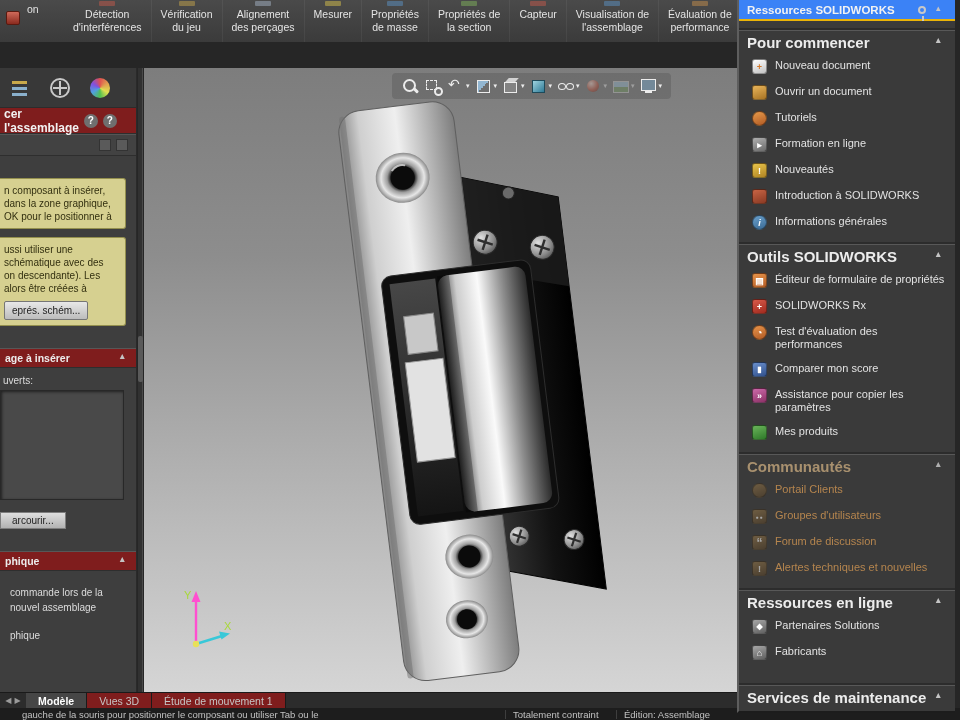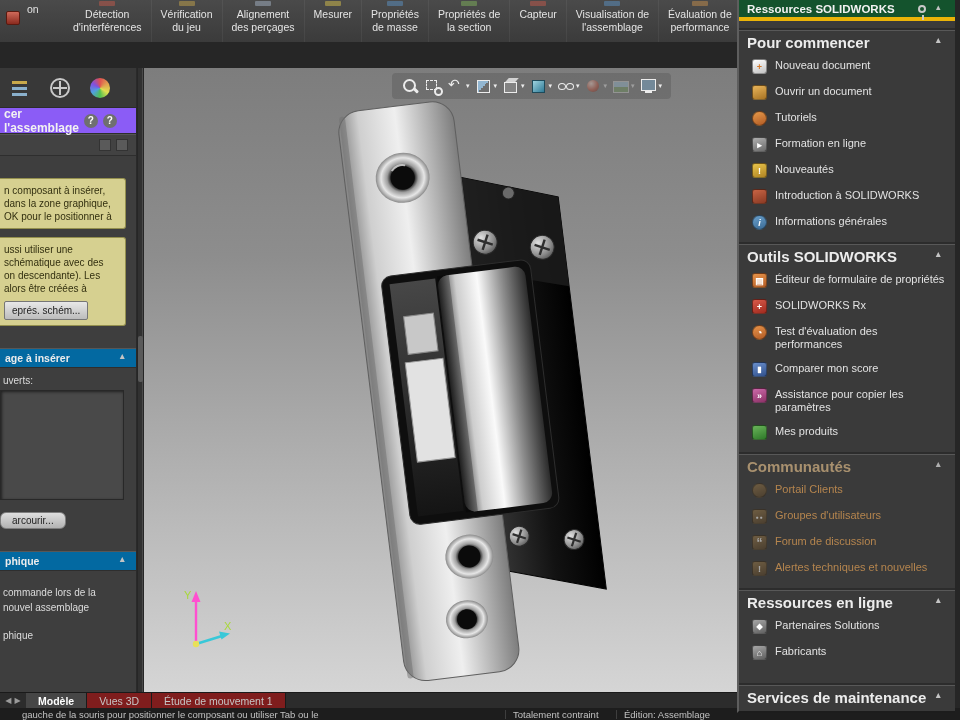--- a/index.html
+++ b/index.html
@@ -43,43 +43,43 @@
     display:flex;align-items:center;gap:20px;padding-left:10px}
   .ptab{width:20px;height:20px;position:relative;cursor:pointer}
   .featuremanager-tab-icon::before{content:"";position:absolute;left:2px;top:3px;width:15px;height:3px;
     background:#c8a84a;box-shadow:0 6px 0 #8ab0cc,0 12px 0 #8ab0cc}
   .propertymanager-tab-icon{border:2px solid #c8c8c8;border-radius:50%}
   .propertymanager-tab-icon::before{content:"";position:absolute;left:7px;top:1px;width:2px;height:14px;background:#c8c8c8}
   .propertymanager-tab-icon::after{content:"";position:absolute;left:1px;top:7px;width:14px;height:2px;background:#c8c8c8}
   .displaymanager-tab-icon{border-radius:50%;
     background:conic-gradient(#e05050,#e0a050,#e0e050,#50c050,#50a0e0,#8050e0,#e05050)}
   #pm-title{display:flex;align-items:center;height:26px;padding:0 22px 0 4px;
-    font-size:12px;font-weight:bold;color:#f2f2f2;background:#8b5cf6;border-bottom:1px solid #2e2e2e}
+    font-size:12px;font-weight:bold;color:#f2f2f2;background:#7f1d1d;border-bottom:1px solid #2e2e2e}
   .pm-circle{width:14px;height:14px;border-radius:50%;background:#6f6f6f;color:#fff;
     font-size:10px;line-height:14px;text-align:center;margin-left:5px;flex:0 0 14px;cursor:pointer}
   #pm-title .spacer{flex:1}
   .pm-toolbar{height:22px;border-top:1px solid #555;border-bottom:1px solid #2e2e2e;background:#424242;
     display:flex;align-items:center;justify-content:flex-end;padding-right:8px;gap:5px}
   .pm-tb-btn{width:12px;height:12px;background:#5a5a5a;border:1px solid #333;cursor:pointer}
   .msgbox{background:#d6d090;border:1px solid #94904e;border-left:none;color:#333010;
     font-size:10px;line-height:13px;padding:5px 4px;margin:22px 10px 0 0;border-radius:0 3px 3px 0}
   .msgbox.second{margin-top:8px}
   .msgbtn{margin-top:6px;background:linear-gradient(#e8e8e8,#bcbcbc);border:1px solid #767676;
     color:#222;font-size:10px;padding:2px 7px;border-radius:2px;width:fit-content;cursor:pointer}
-  .psec{display:flex;align-items:center;margin-top:22px;height:20px;background:#0369a1;
+  .psec{display:flex;align-items:center;margin-top:22px;height:20px;background:#7f1d1d;
     border-top:1px solid #575757;border-bottom:1px solid #2e2e2e;
     font-size:10.5px;font-weight:bold;color:#ececec;padding:0 5px}
   .chev{margin-left:auto;width:12px;height:12px;position:relative;cursor:pointer}
   .chev::before{content:"▴";position:absolute;left:1px;top:-1px;font-size:9px;color:#c4c4c4}
   .plabel{font-size:10px;color:#dcdcdc;margin:7px 0 4px 3px}
   .plist{height:110px;margin-right:12px;background:#494949;border:1px solid #282828;
     box-shadow:inset 1px 1px 3px rgba(0,0,0,.55)}
   .pbrowse{margin-top:12px;background:linear-gradient(#dedede,#b2b2b2);border:1px solid #7e7e7e;
-    color:#1c1c1c;font-size:10px;padding:2px 11px;border-radius:6px;width:fit-content;cursor:pointer}
-  .popt{font-size:10px;color:#dcdcdc;line-height:15px;margin-left:3px}
+    color:#1c1c1c;font-size:10px;padding:2px 11px;border-radius:0;width:fit-content;cursor:pointer}
+  .popt{font-size:10px;color:#dcdcdc;line-height:15px;margin-left:10px}
   .popt-wrap{margin-top:14px}
   .popt2{margin-top:13px}
 
   
   #splitter{position:absolute;left:138px;top:68px;width:5px;height:624px;background:#313131;
     border-right:1px solid #4a4a4a;cursor:col-resize}
   #splitter::after{content:"";position:absolute;left:0;top:268px;width:5px;height:46px;
     background:#5a5a5a;border-radius:2px}
 
   
@@ -120,21 +120,21 @@
   .view-settings-icon::before{content:"";position:absolute;left:1px;top:1px;width:13px;height:10px;
     border:1.5px solid #ececec;background:rgba(120,160,190,.55)}
   .view-settings-icon::after{content:"";position:absolute;left:5px;top:13px;width:7px;height:2px;background:#ececec}
   #model-svg{position:absolute;left:0;top:0}
   #triad-svg{position:absolute;left:28px;top:518px}
 
   
   #taskpane{position:absolute;top:0;left:737px;width:218px;height:713px;background:#3a3a3a;
     border-left:2px solid #5e5e5e;border-bottom:2px solid #1c1c1c;z-index:30;overflow:hidden}
   .tp-head{height:21px;display:flex;align-items:center;padding:0 8px;gap:7px;
-    border-bottom:4px solid #eab308;background:#14532d}
+    border-bottom:2px solid #eab308;background:#3b82f6}
   .tp-title{font-weight:bold;font-size:11.5px;color:#f2f2f2;white-space:nowrap}
   .pin-icon{width:8px;height:8px;border:2px solid #c8c8c8;border-radius:50%;position:relative;
     margin-left:auto;cursor:pointer}
   .pin-icon::after{content:"";position:absolute;left:2px;top:8px;width:2px;height:5px;background:#c8c8c8}
   .tp-head .chev{margin-left:2px}
   .tp-sec{margin-top:9px;border-top:1px solid #585858;box-shadow:0 -2px 0 #2c2c2c}
   .tp-sechead{display:flex;align-items:center;height:22px;padding:0 8px;
     font-weight:bold;font-size:15px;color:#ececec}
   .tp-item{display:flex;align-items:flex-start;gap:8px;padding:6px 8px 5px 13px;cursor:pointer}
   .tp-item .lbl{font-size:11px;line-height:13px;color:#e2e2e2}

